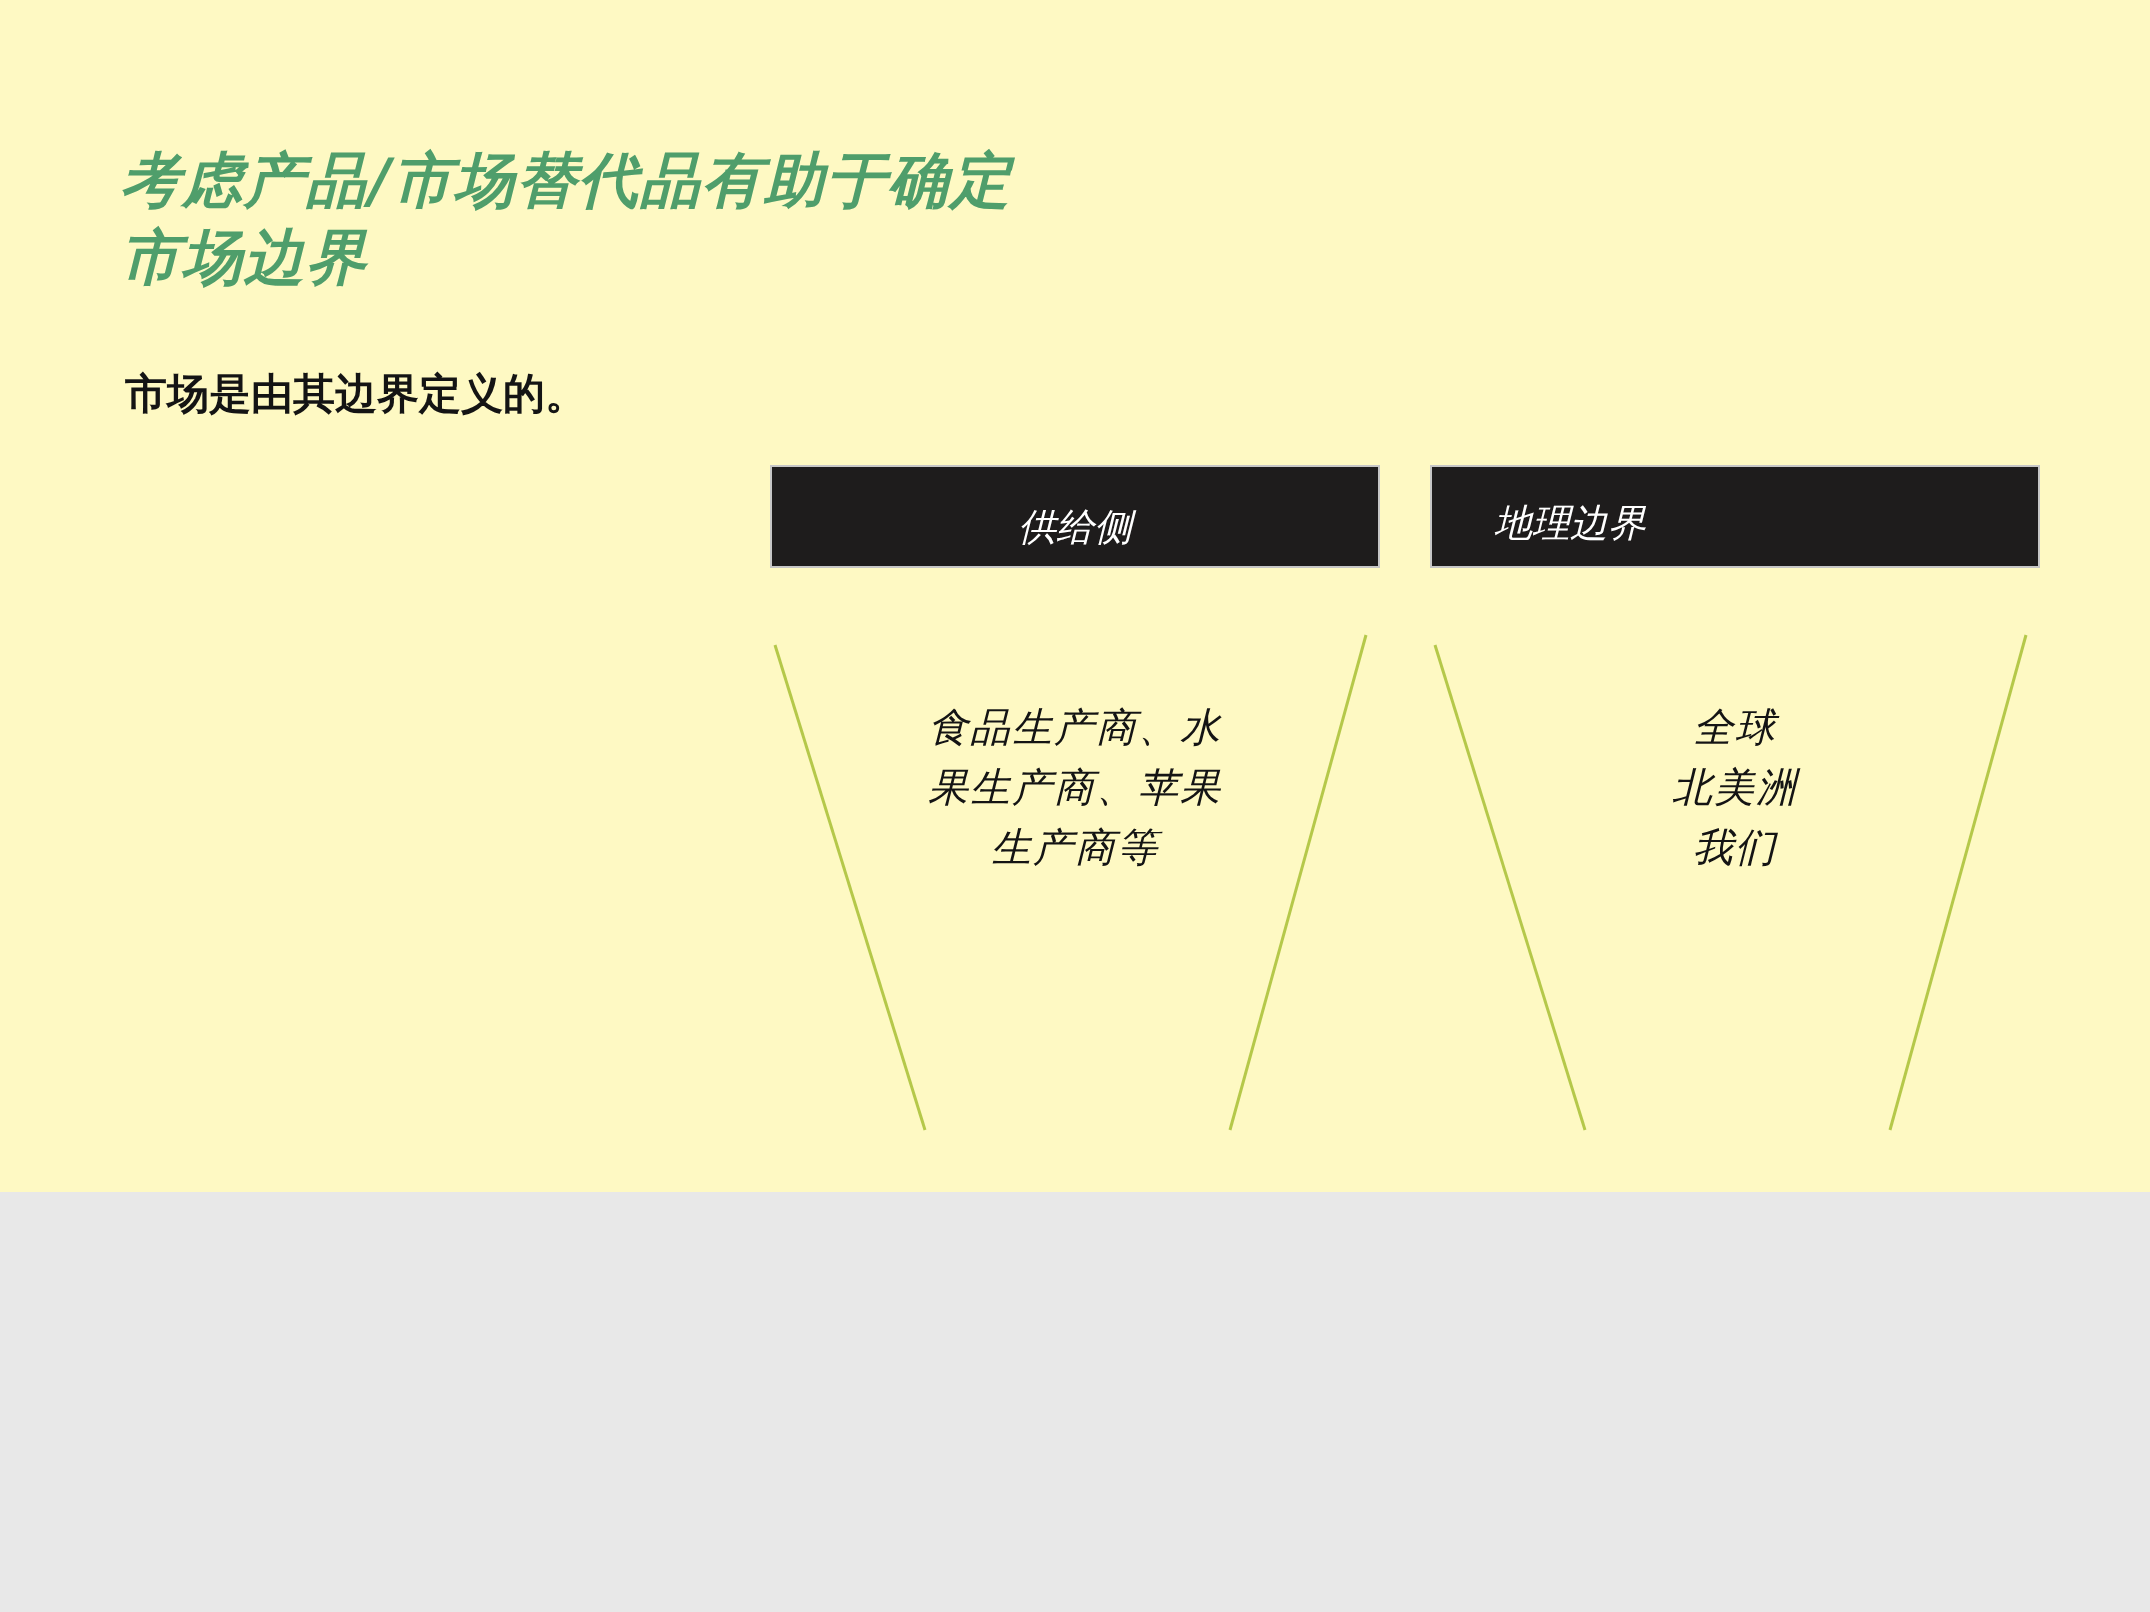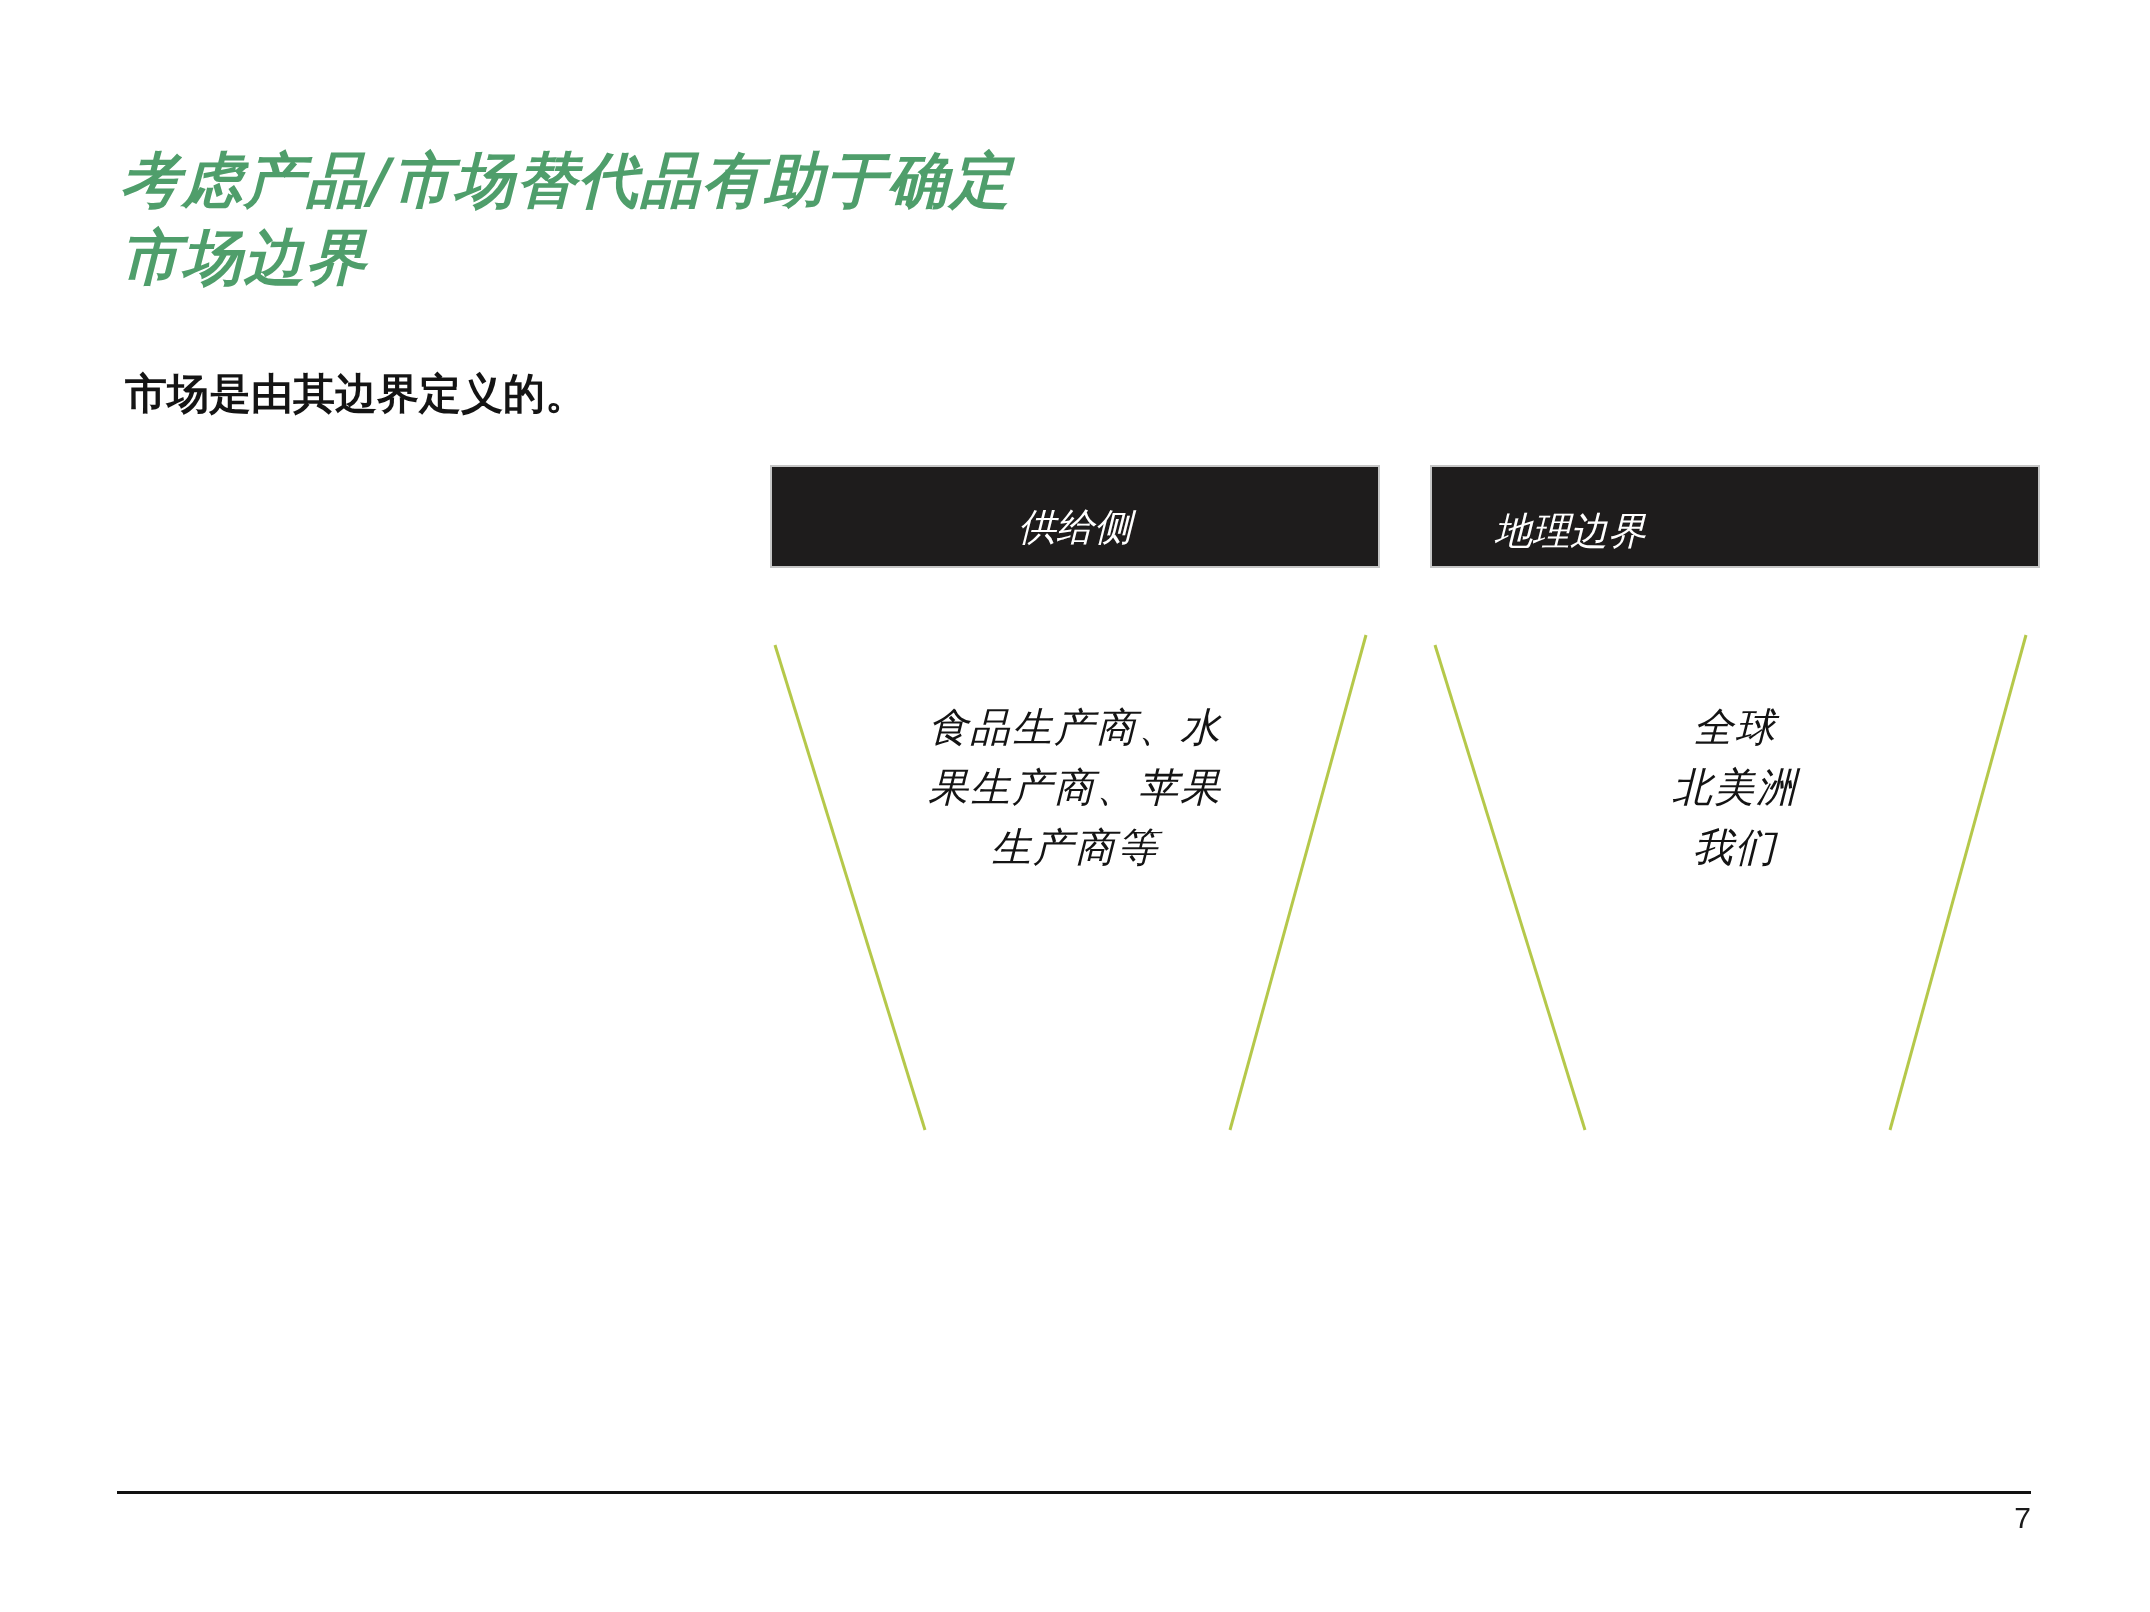--- a/index.html
+++ b/index.html
@@ -1,19 +1,19 @@
 <!DOCTYPE html>
 <html><head>
 <meta charset="utf-8">
 <style>
   html,body{margin:0;padding:0;background:#e8e8e8;}
   .slide{
     position:relative;
-    width:2150px;height:1612px;
-    background:#ffffff;
+    width:2150px;height:1192px;
+    background:#fef9c3;
     overflow:hidden;
     font-family:"DejaVu Serif","Liberation Serif",serif;
     color:var(--ink,#141414);
   }
   .pre{white-space:pre-line;}
 
   
   .title{
     position:absolute;left:120px;top:142px;width:1400px;
     font-size:60px;line-height:77px;font-weight:bold;font-style:italic;
@@ -36,21 +36,21 @@
     position:absolute;left:0;right:0;top:0;
     background:var(--header-bg,#1e1c1c);
     border:2px solid #c6c6c6;
     box-sizing:border-box;
     color:var(--header-fg,#ffffff);
     font-size:38px;line-height:58px;font-style:italic;
     display:flex;flex-direction:column;
   }
   .col-demand .header{height:135px;justify-content:center;align-items:center;text-align:center;}
   .col-supply .header{height:103px;justify-content:flex-end;align-items:center;text-align:center;padding-bottom:10px;}
-  .col-geo   .header{height:103px;justify-content:flex-end;align-items:flex-start;padding-left:62px;padding-bottom:6px;box-sizing:border-box;}
+  .col-geo   .header{height:103px;justify-content:flex-end;align-items:flex-start;padding-left:62px;padding-bottom:14px;box-sizing:border-box;}
 
   .funnel-svg{position:absolute;left:0;top:165px;width:610px;height:505px;}
   .funnel-svg line{stroke:var(--funnel-line,#b5c84a);stroke-width:3;}
 
   .funnel-text{
     position:absolute;left:0;right:0;top:232px;
     text-align:center;
     font-size:40px;line-height:60px;font-style:italic;
     letter-spacing:2px;
     color:var(--ink,#141414);

